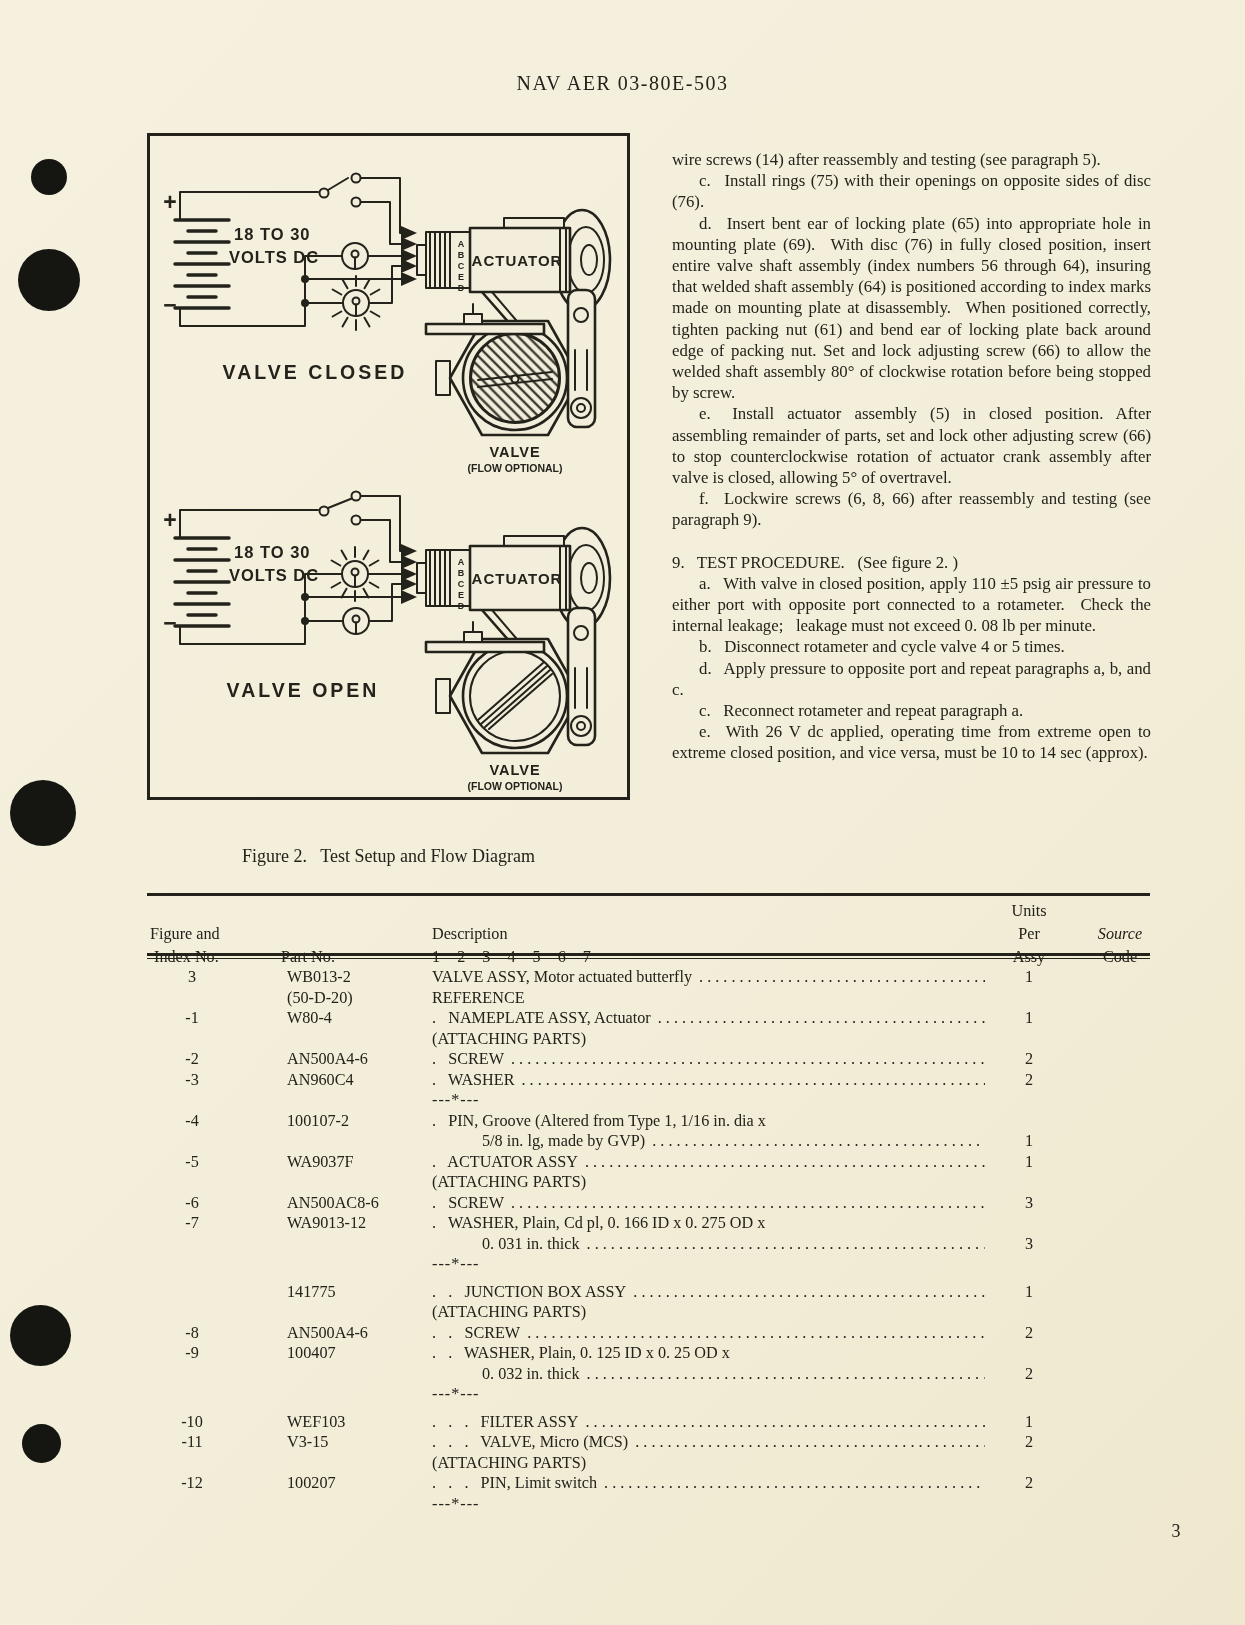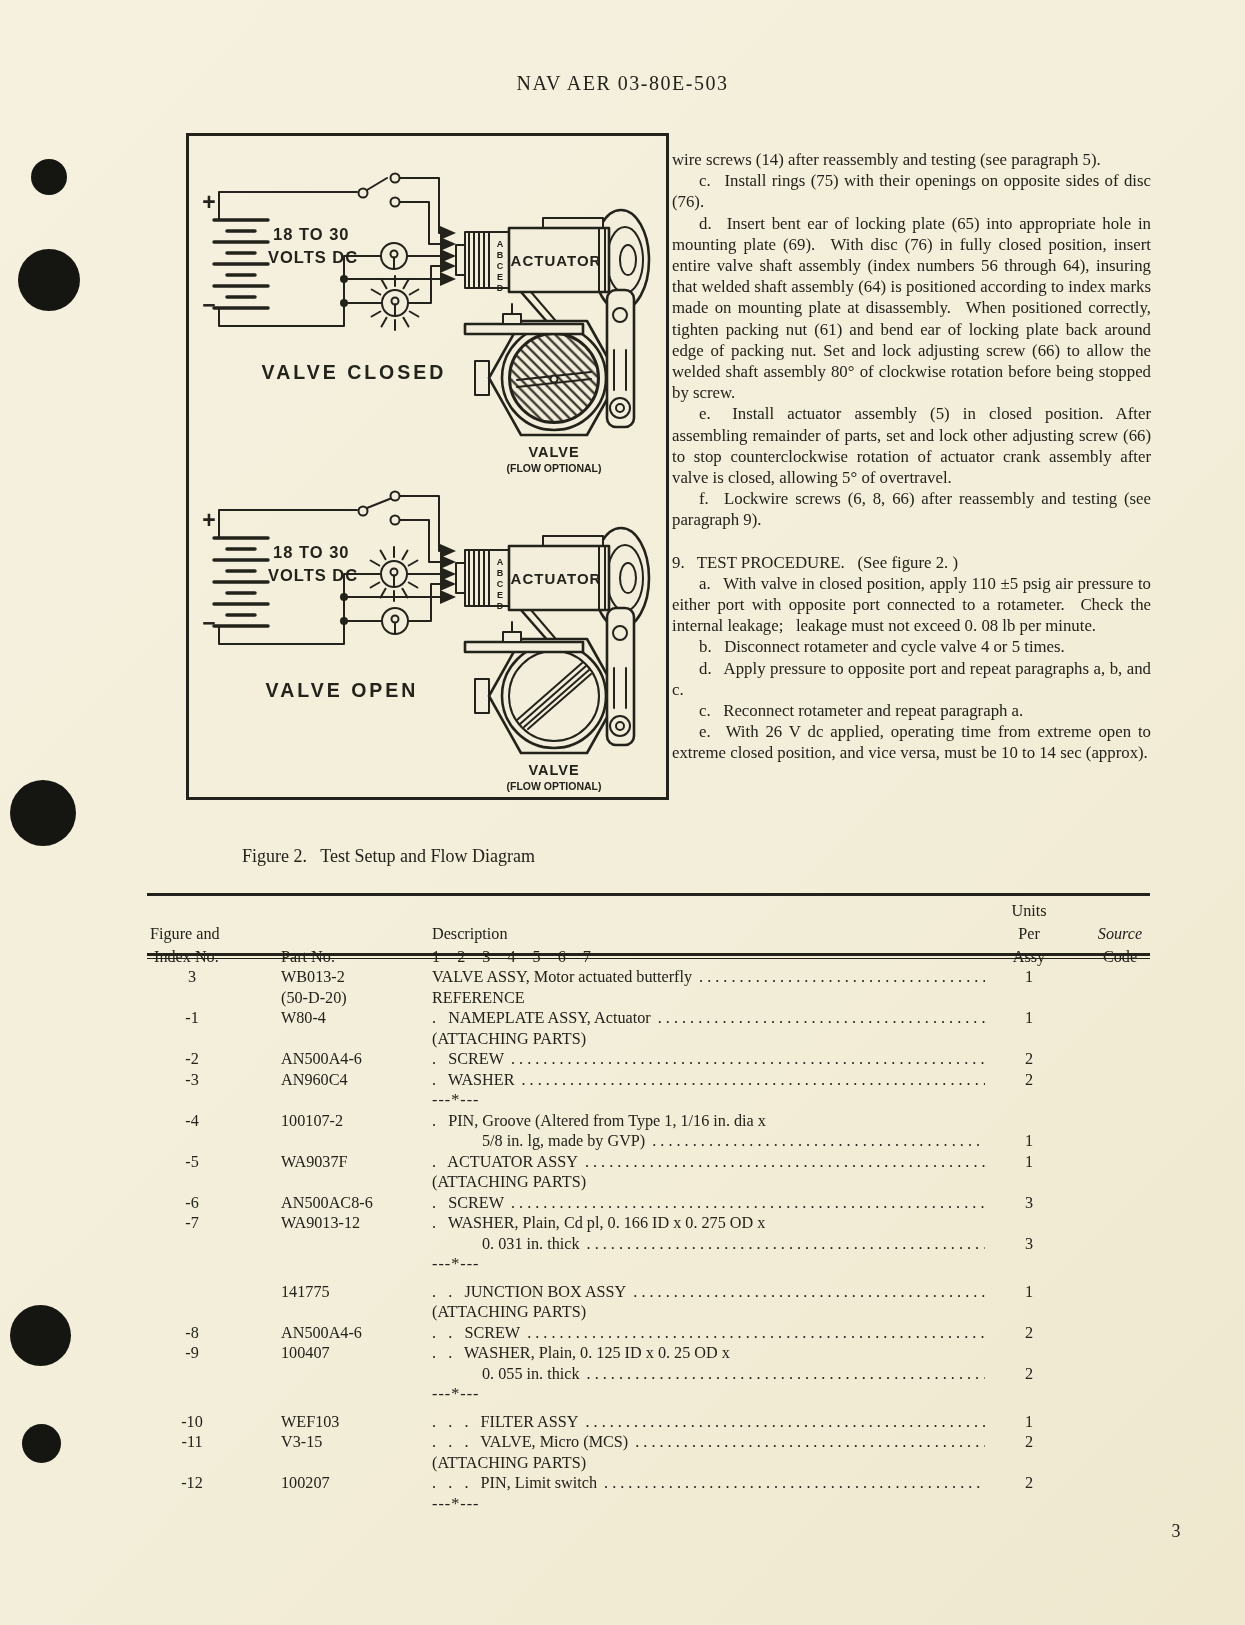--- a/index.html
+++ b/index.html
@@ -3,21 +3,21 @@
 <meta charset="utf-8">
 <style>
   html,body{margin:0;padding:0;background:#d8d2bf;}
   .page{position:relative;width:1245px;height:1625px;margin:0 auto;overflow:hidden;
         background:linear-gradient(135deg,#f6f1df 0%,#f3eed9 55%,#efe8cf 100%);
         font-family:"Liberation Serif","DejaVu Serif",serif;color:#23221b;}
   .dot{position:absolute;background:#151511;border-radius:50%;}
   .doc-header{position:absolute;left:0;top:72px;width:100%;box-sizing:border-box;
         text-align:center;font-size:20px;letter-spacing:1.5px;}
   .figure-box{position:absolute;left:147px;top:133px;width:483px;height:667px;
-        border:3px solid #23221b;box-sizing:border-box;margin-left:39px;}
+        border:3px solid #23221b;box-sizing:border-box;}
   .figure-caption{position:absolute;left:147px;top:846px;width:483px;text-align:center;font-size:18px;}
   .textcol{position:absolute;left:672px;top:132px;width:479px;font-size:16.8px;line-height:21.2px;text-align:justify;margin-top:17px;}
   .para{margin:0;}
   .para.ind{text-indent:27px;}
   .para.section{margin-top:21px;}
   
   .parts-table{position:absolute;left:147px;top:893px;width:1003px;font-size:16.2px;}
   .rule-top{height:0;border-top:3px solid #23221b;}
   .thead{position:relative;height:57px;}
   .thead span{position:absolute;white-space:pre;}
@@ -29,21 +29,21 @@
   .h-index{left:7px;top:52px;}
   .h-part{left:134px;top:52px;}
   .h-cols{left:285px;top:52px;word-spacing:13px;}
   .h-assy{left:852px;width:60px;top:52px;text-align:center;}
   .h-code{left:941px;width:64px;top:52px;text-align:center;}
   .rule-heavy{height:2px;border-top:3px solid #23221b;border-bottom:1px solid #23221b;}
   .tbody{padding-top:9px;}
   .trow{position:relative;height:20.5px;}
   .trow.gap{margin-top:7px;}
   .c-idx{position:absolute;left:10px;width:70px;text-align:center;white-space:pre;}
-  .c-part{position:absolute;left:134px;white-space:pre;}
+  .c-part{position:absolute;left:140px;white-space:pre;}
   .c-desc{position:absolute;left:285px;width:553px;display:flex;align-items:baseline;}
   .desc{white-space:pre;}
   .trow.cont .desc{padding-left:50px;}
   .trow.sep .desc{letter-spacing:1px;}
   .leader{flex:1;overflow:hidden;white-space:nowrap;margin-left:7px;}
   .leader::after{content:". . . . . . . . . . . . . . . . . . . . . . . . . . . . . . . . . . . . . . . . . . . . . . . . . . . . . . . . . . . . . . . . . . . . . .";}
   .c-qty{position:absolute;left:852px;width:60px;text-align:center;}
   .page-number{position:absolute;left:1146px;top:1521px;width:60px;text-align:center;font-size:18px;}
   
   svg.diagram{position:absolute;left:0;top:0;}
@@ -465,21 +465,21 @@
           <span class="c-desc">
             <span class="desc">.   .   WASHER, Plain, 0. 125 ID x 0. 25 OD x</span>
           </span>
           <span class="c-qty"></span>
         </div>
 
         <div class="trow cont">
           <span class="c-idx"></span>
           <span class="c-part"></span>
           <span class="c-desc">
-            <span class="desc">0. 055 in. thick</span>
+            <span class="desc">0. 032 in. thick</span>
             <span class="leader"></span>
           </span>
           <span class="c-qty">2</span>
         </div>
 
         <div class="trow nl sep">
           <span class="c-idx"></span>
           <span class="c-part"></span>
           <span class="c-desc">
             <span class="desc">---*---</span>

